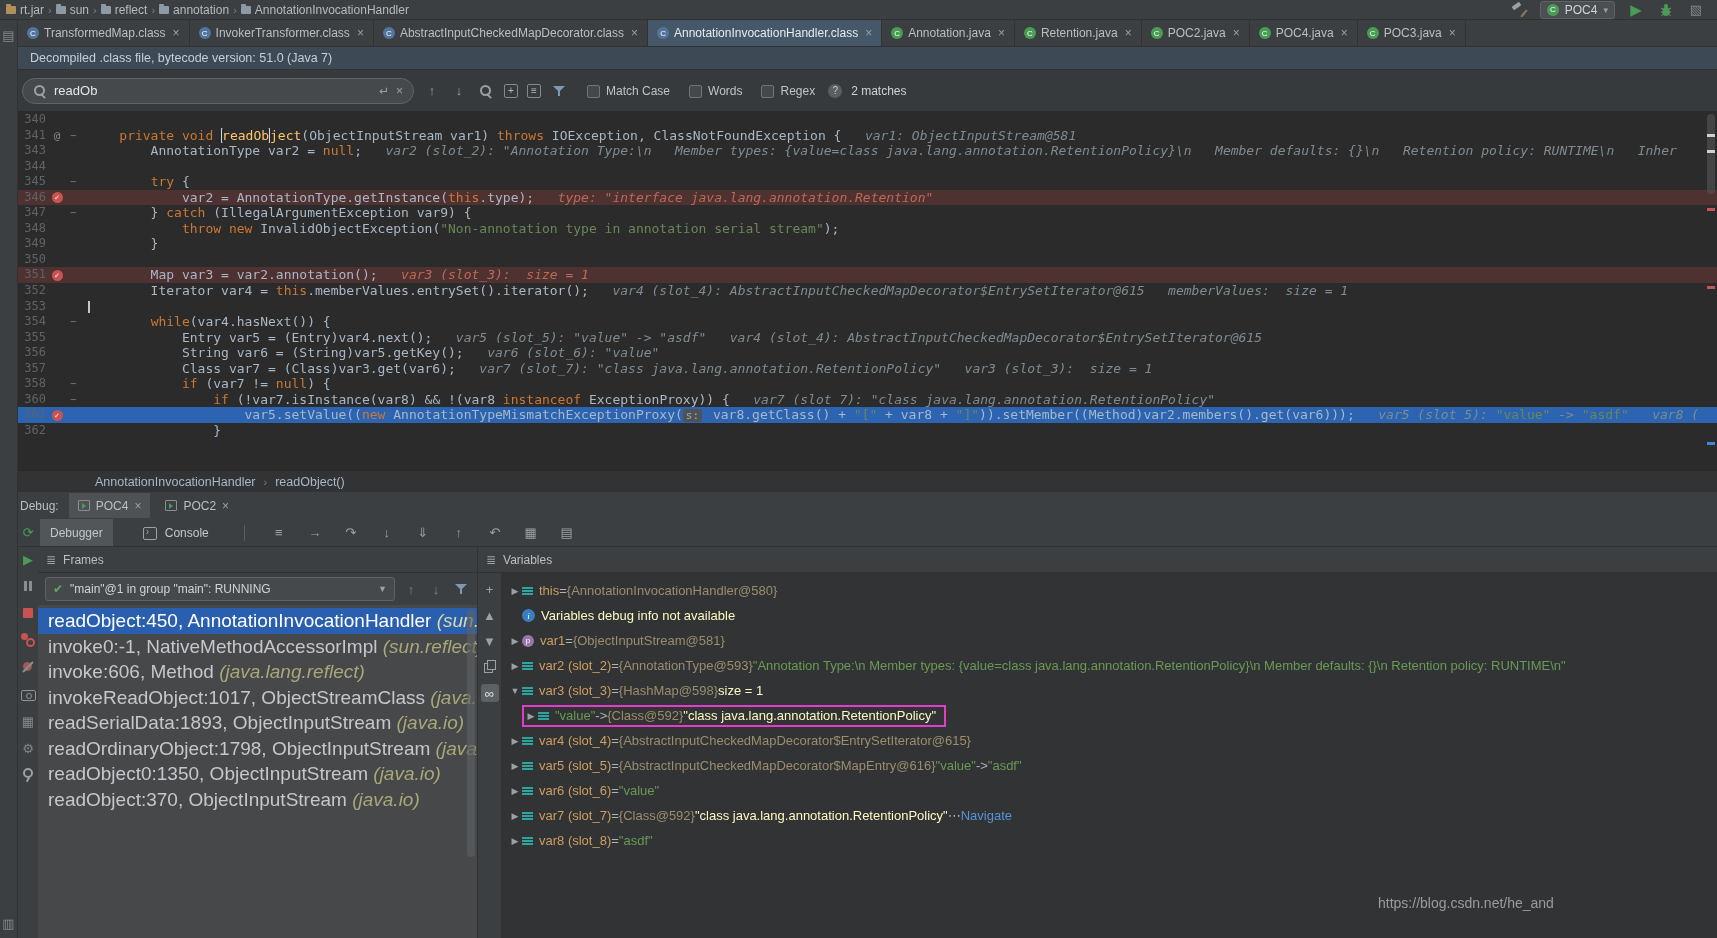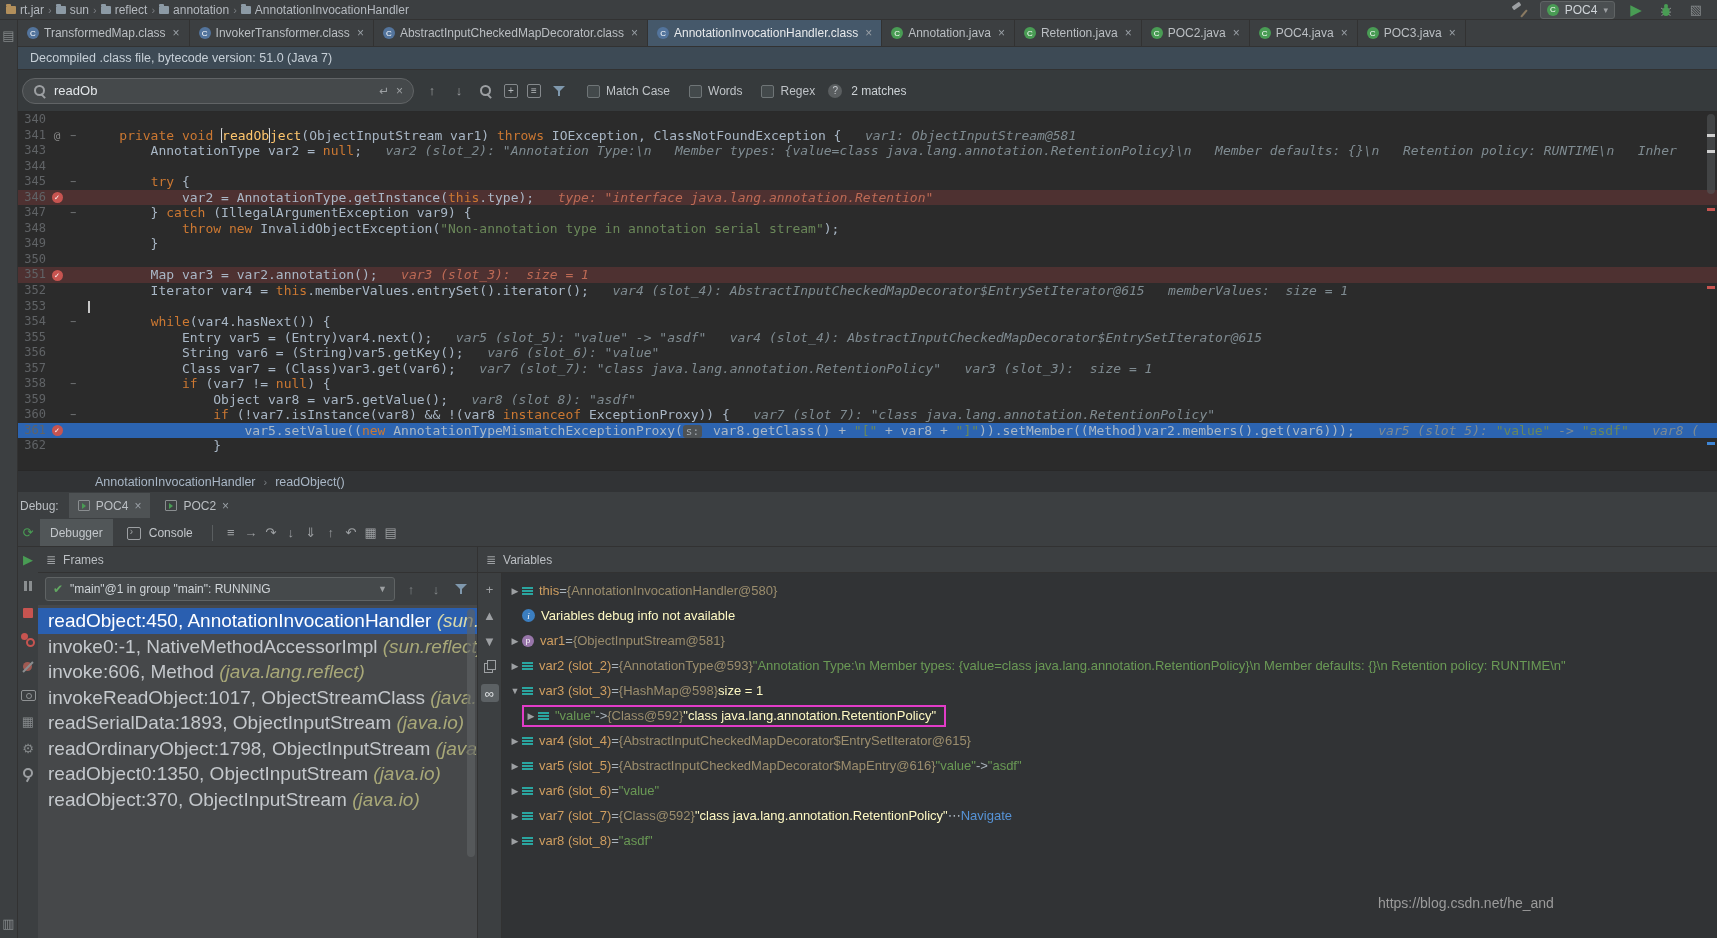--- a/index.html
+++ b/index.html
@@ -100,21 +100,21 @@
   .crumbs2{height:22px;background:#313335;border-top:1px solid #282828;display:flex;align-items:center;padding-left:95px;color:#a9b7c6;gap:8px;font-size:12.5px}
   
   .dbgsec{height:446px;background:#3c3f41;position:relative}
   .dtabs{height:27px;display:flex;align-items:center;padding-left:20px;gap:6px}
   .dlabel{color:#bbbfc3;margin-right:4px}
   .stab{display:flex;align-items:center;gap:6px;height:25px;padding:0 9px;color:#bbbfc3;cursor:default}
   .stab.active{background:#4e5254}
   .sclose{color:#9aa0a6}
   .stab-ic{width:12px;height:11px;border:1px solid #8a8e90;border-radius:1px;position:relative;flex:none}
   .stab-ic::after{content:"";position:absolute;left:3px;top:2px;border-left:4px solid #499c54;border-top:3px solid transparent;border-bottom:3px solid transparent}
-  .dtoolbar{height:28px;display:flex;align-items:center;padding-left:40px;gap:2px;border-bottom:1px solid #323232}
+  .dtoolbar{height:28px;display:flex;align-items:center;padding-left:40px;gap:18px;border-bottom:1px solid #323232}
   .vtab{height:27px;display:flex;align-items:center;gap:6px;padding:0 10px;color:#c3c7cb;cursor:default}
   .vtab.active{background:#515658}
   .tsep{width:1px;height:16px;background:#5a5e60;margin:0 7px}
   .dleft{position:absolute;left:18px;top:27px;bottom:0;width:20px;display:flex;flex-direction:column;align-items:center;gap:9px;padding-top:4px;z-index:4}
   .dmain{display:flex;height:391px}
   .frames{width:440px;margin-left:38px;display:flex;flex-direction:column;border-right:1px solid #323232}
   .phead{height:26px;display:flex;align-items:center;gap:7px;padding-left:8px;border-bottom:1px solid #323232;color:#bbbfc3}
   .phead .hic{color:#9da0a3;font-size:12px}
   .fcomborow{height:32px;display:flex;align-items:center;gap:7px;padding:0 7px;background:#3c3f41}
   .fcombo{flex:1;height:24px;background:#45494b;border:1px solid #5f6364;border-radius:3px;display:flex;align-items:center;gap:7px;padding:0 7px;color:#cfd4d8;white-space:nowrap;overflow:hidden}
@@ -304,21 +304,20 @@
       <div class="eline"><span class="lnum">349</span><span class="lmark"></span><span class="lfold"></span><span class="lcode"><span class="t-p">        }</span></span></div>
       <div class="eline"><span class="lnum">350</span><span class="lmark"></span><span class="lfold"></span><span class="lcode"></span></div>
       <div class="eline bg-bp"><span class="lnum">351</span><span class="lmark"><span class="bpdot">✓</span></span><span class="lfold"></span><span class="lcode"><span class="t-p">        Map var3 = var2.annotation();   </span><span class="t-dw">var3 (slot_3):  size = 1</span></span></div>
       <div class="eline"><span class="lnum">352</span><span class="lmark"></span><span class="lfold"></span><span class="lcode"><span class="t-p">        Iterator var4 = </span><span class="t-k">this</span><span class="t-p">.memberValues.entrySet().iterator();   </span><span class="t-d">var4 (slot_4): AbstractInputCheckedMapDecorator$EntrySetIterator@615   memberValues:  size = 1</span></span></div>
       <div class="eline"><span class="lnum">353</span><span class="lmark"></span><span class="lfold"></span><span class="lcode"><span class="caret"></span></span></div>
       <div class="eline"><span class="lnum">354</span><span class="lmark"></span><span class="lfold">−</span><span class="lcode"><span class="t-p">        </span><span class="t-k">while</span><span class="t-p">(var4.hasNext()) {</span></span></div>
       <div class="eline"><span class="lnum">355</span><span class="lmark"></span><span class="lfold"></span><span class="lcode"><span class="t-p">            Entry var5 = (Entry)var4.next();   </span><span class="t-d">var5 (slot_5): "value" -&gt; "asdf"   var4 (slot_4): AbstractInputCheckedMapDecorator$EntrySetIterator@615</span></span></div>
       <div class="eline"><span class="lnum">356</span><span class="lmark"></span><span class="lfold"></span><span class="lcode"><span class="t-p">            String var6 = (String)var5.getKey();   </span><span class="t-d">var6 (slot_6): "value"</span></span></div>
       <div class="eline"><span class="lnum">357</span><span class="lmark"></span><span class="lfold"></span><span class="lcode"><span class="t-p">            Class var7 = (Class)var3.get(var6);   </span><span class="t-d">var7 (slot_7): "class java.lang.annotation.RetentionPolicy"   var3 (slot_3):  size = 1</span></span></div>
       <div class="eline"><span class="lnum">358</span><span class="lmark"></span><span class="lfold">−</span><span class="lcode"><span class="t-p">            </span><span class="t-k">if</span><span class="t-p"> (var7 != </span><span class="t-k">null</span><span class="t-p">) {</span></span></div>
-      <div class="eline"><span class="lnum">359</span><span class="lmark"></span><span class="lfold"></span><span class="lcode"><span class="t-p">                Object var8 = var5.getValue();   </span><span class="t-d">var8 (slot 8): "asdf"</span></span></div>
       <div class="eline"><span class="lnum">360</span><span class="lmark"></span><span class="lfold">−</span><span class="lcode"><span class="t-p">                </span><span class="t-k">if</span><span class="t-p"> (!var7.isInstance(var8) &amp;&amp; !(var8 </span><span class="t-k">instanceof</span><span class="t-p"> ExceptionProxy)) {   </span><span class="t-d">var7 (slot 7): "class java.lang.annotation.RetentionPolicy"</span></span></div>
       <div class="eline bg-exec"><span class="lnum">361</span><span class="lmark"><span class="bpdot">✓</span></span><span class="lfold"></span><span class="lcode"><span class="t-p">                    var5.setValue((</span><span class="t-k">new</span><span class="t-p"> AnnotationTypeMismatchExceptionProxy(</span><span class="t-hint">s:</span><span class="t-p"> var8.getClass() + </span><span class="t-s">"["</span><span class="t-p"> + var8 + </span><span class="t-s">"]"</span><span class="t-p">)).setMember((Method)var2.members().get(var6)));   </span><span class="t-d">var5 (slot 5): </span><span class="t-s">"value"</span><span class="t-d"> -&gt; </span><span class="t-s">"asdf"</span><span class="t-d">   var8 (</span></span></div>
       <div class="eline"><span class="lnum">362</span><span class="lmark"></span><span class="lfold"></span><span class="lcode"><span class="t-p">                }</span></span></div>
     </div>
 
   <div class="crumbs2">
       <span>AnnotationInvocationHandler</span>
       <span class="sep">›</span>
       <span>readObject()</span>
     </div>

